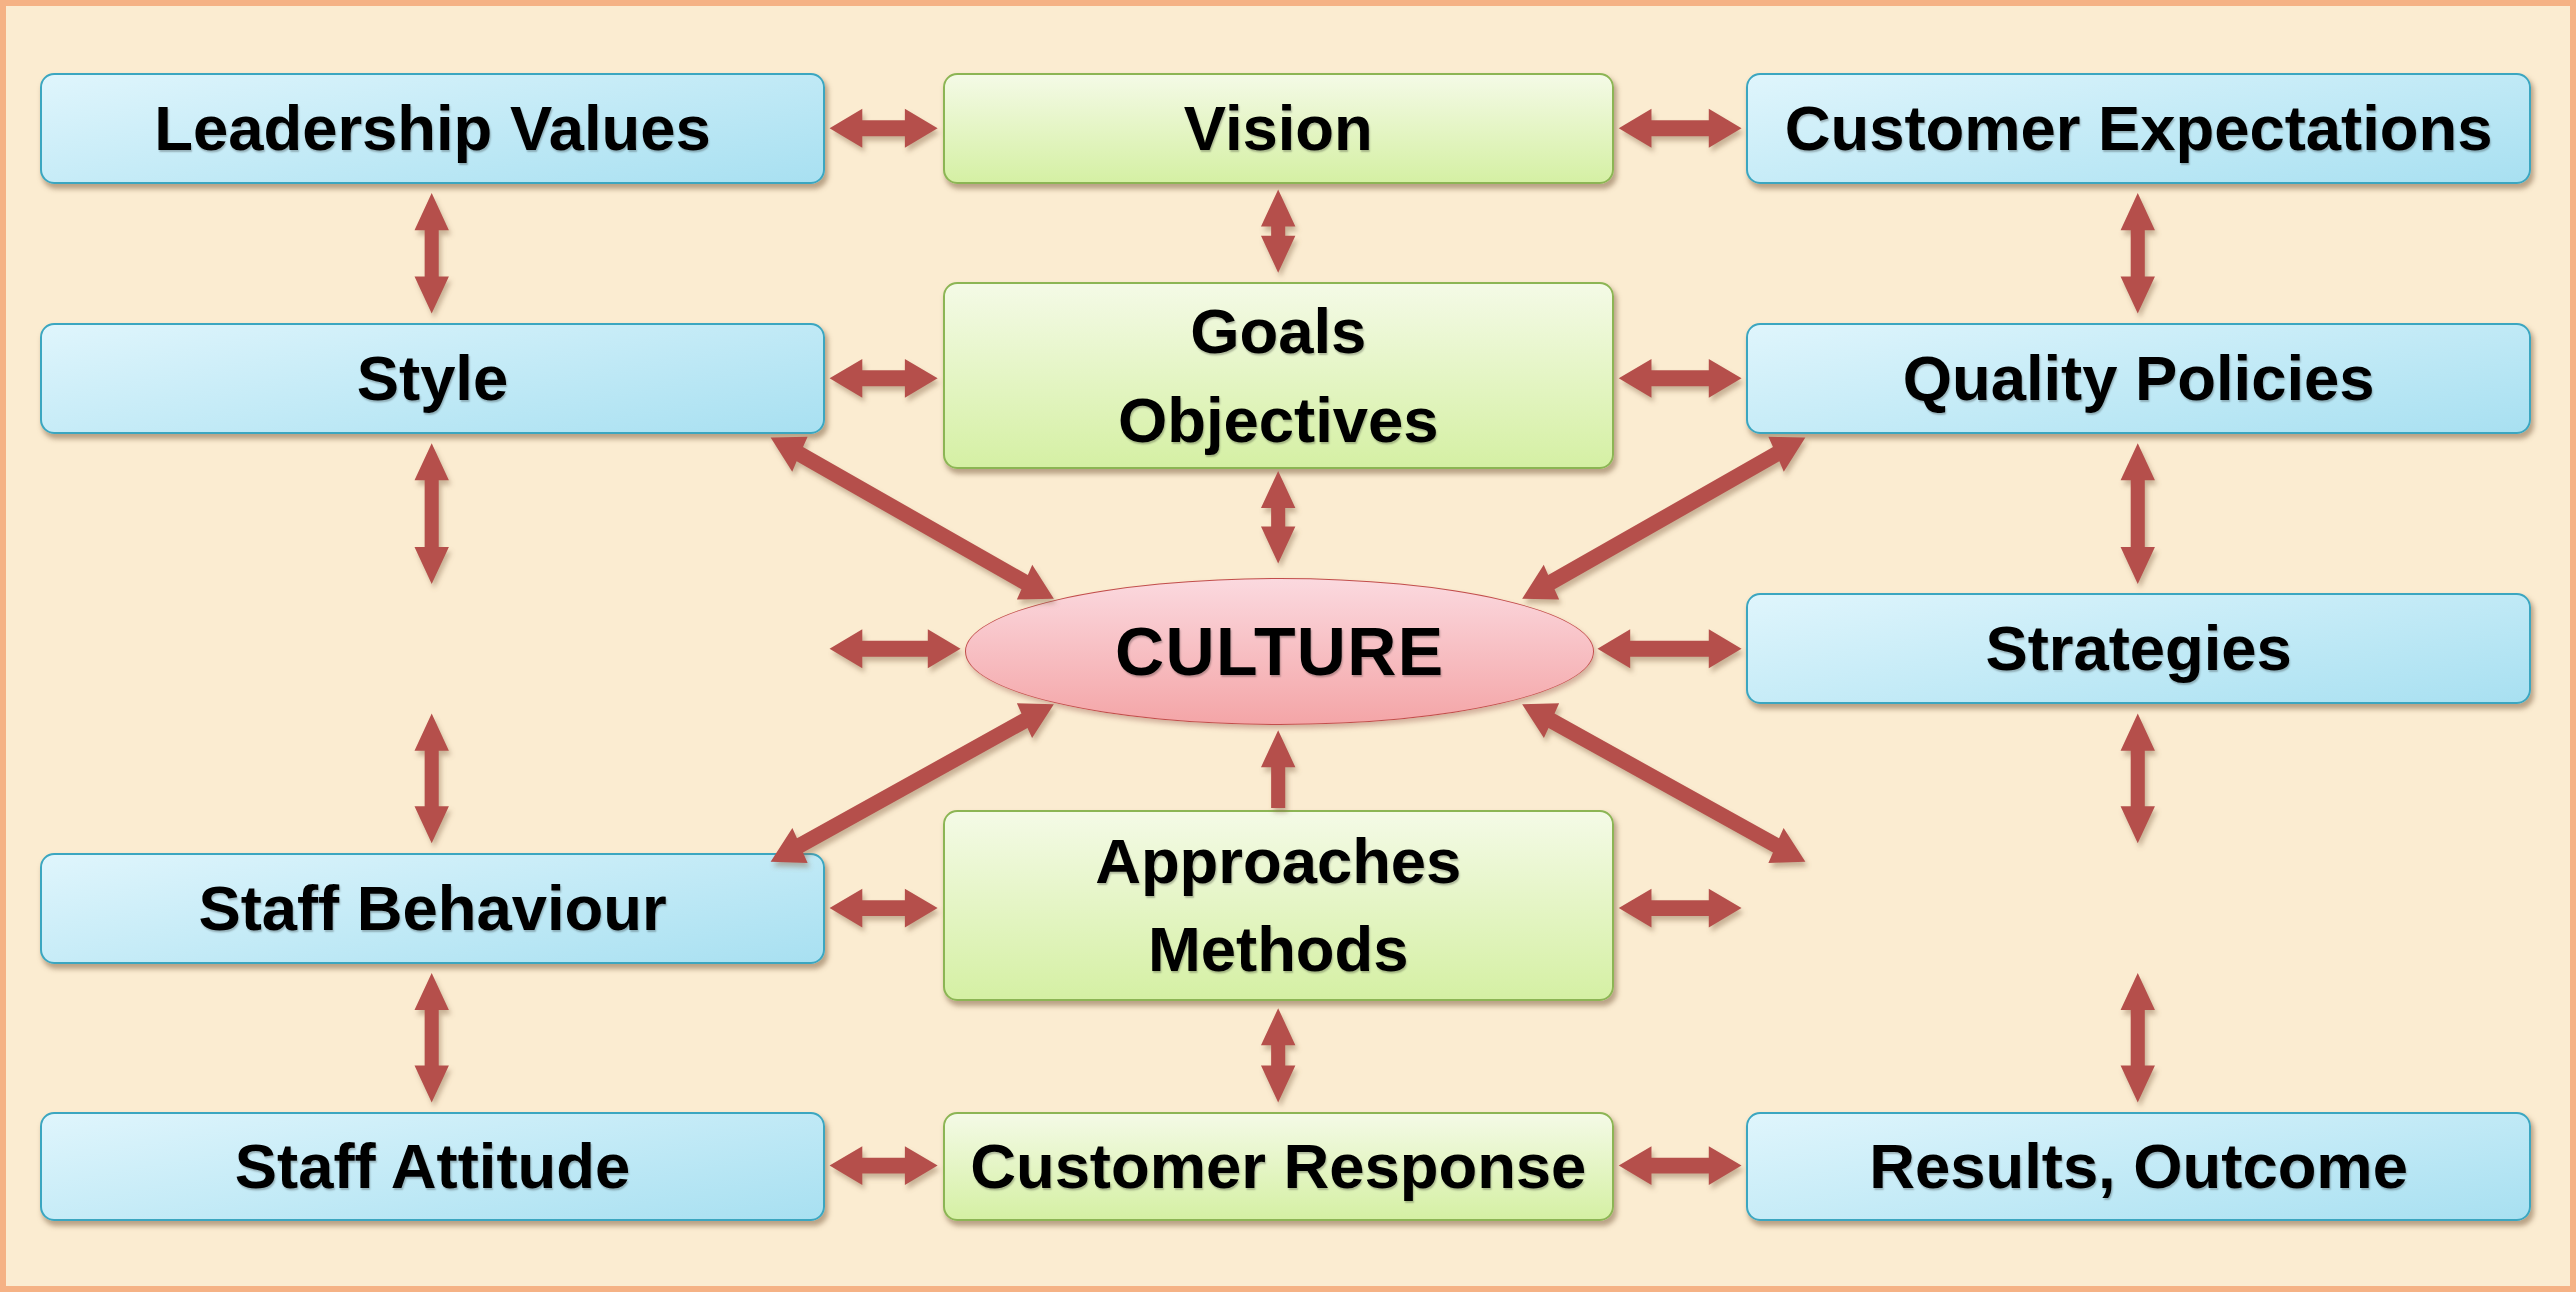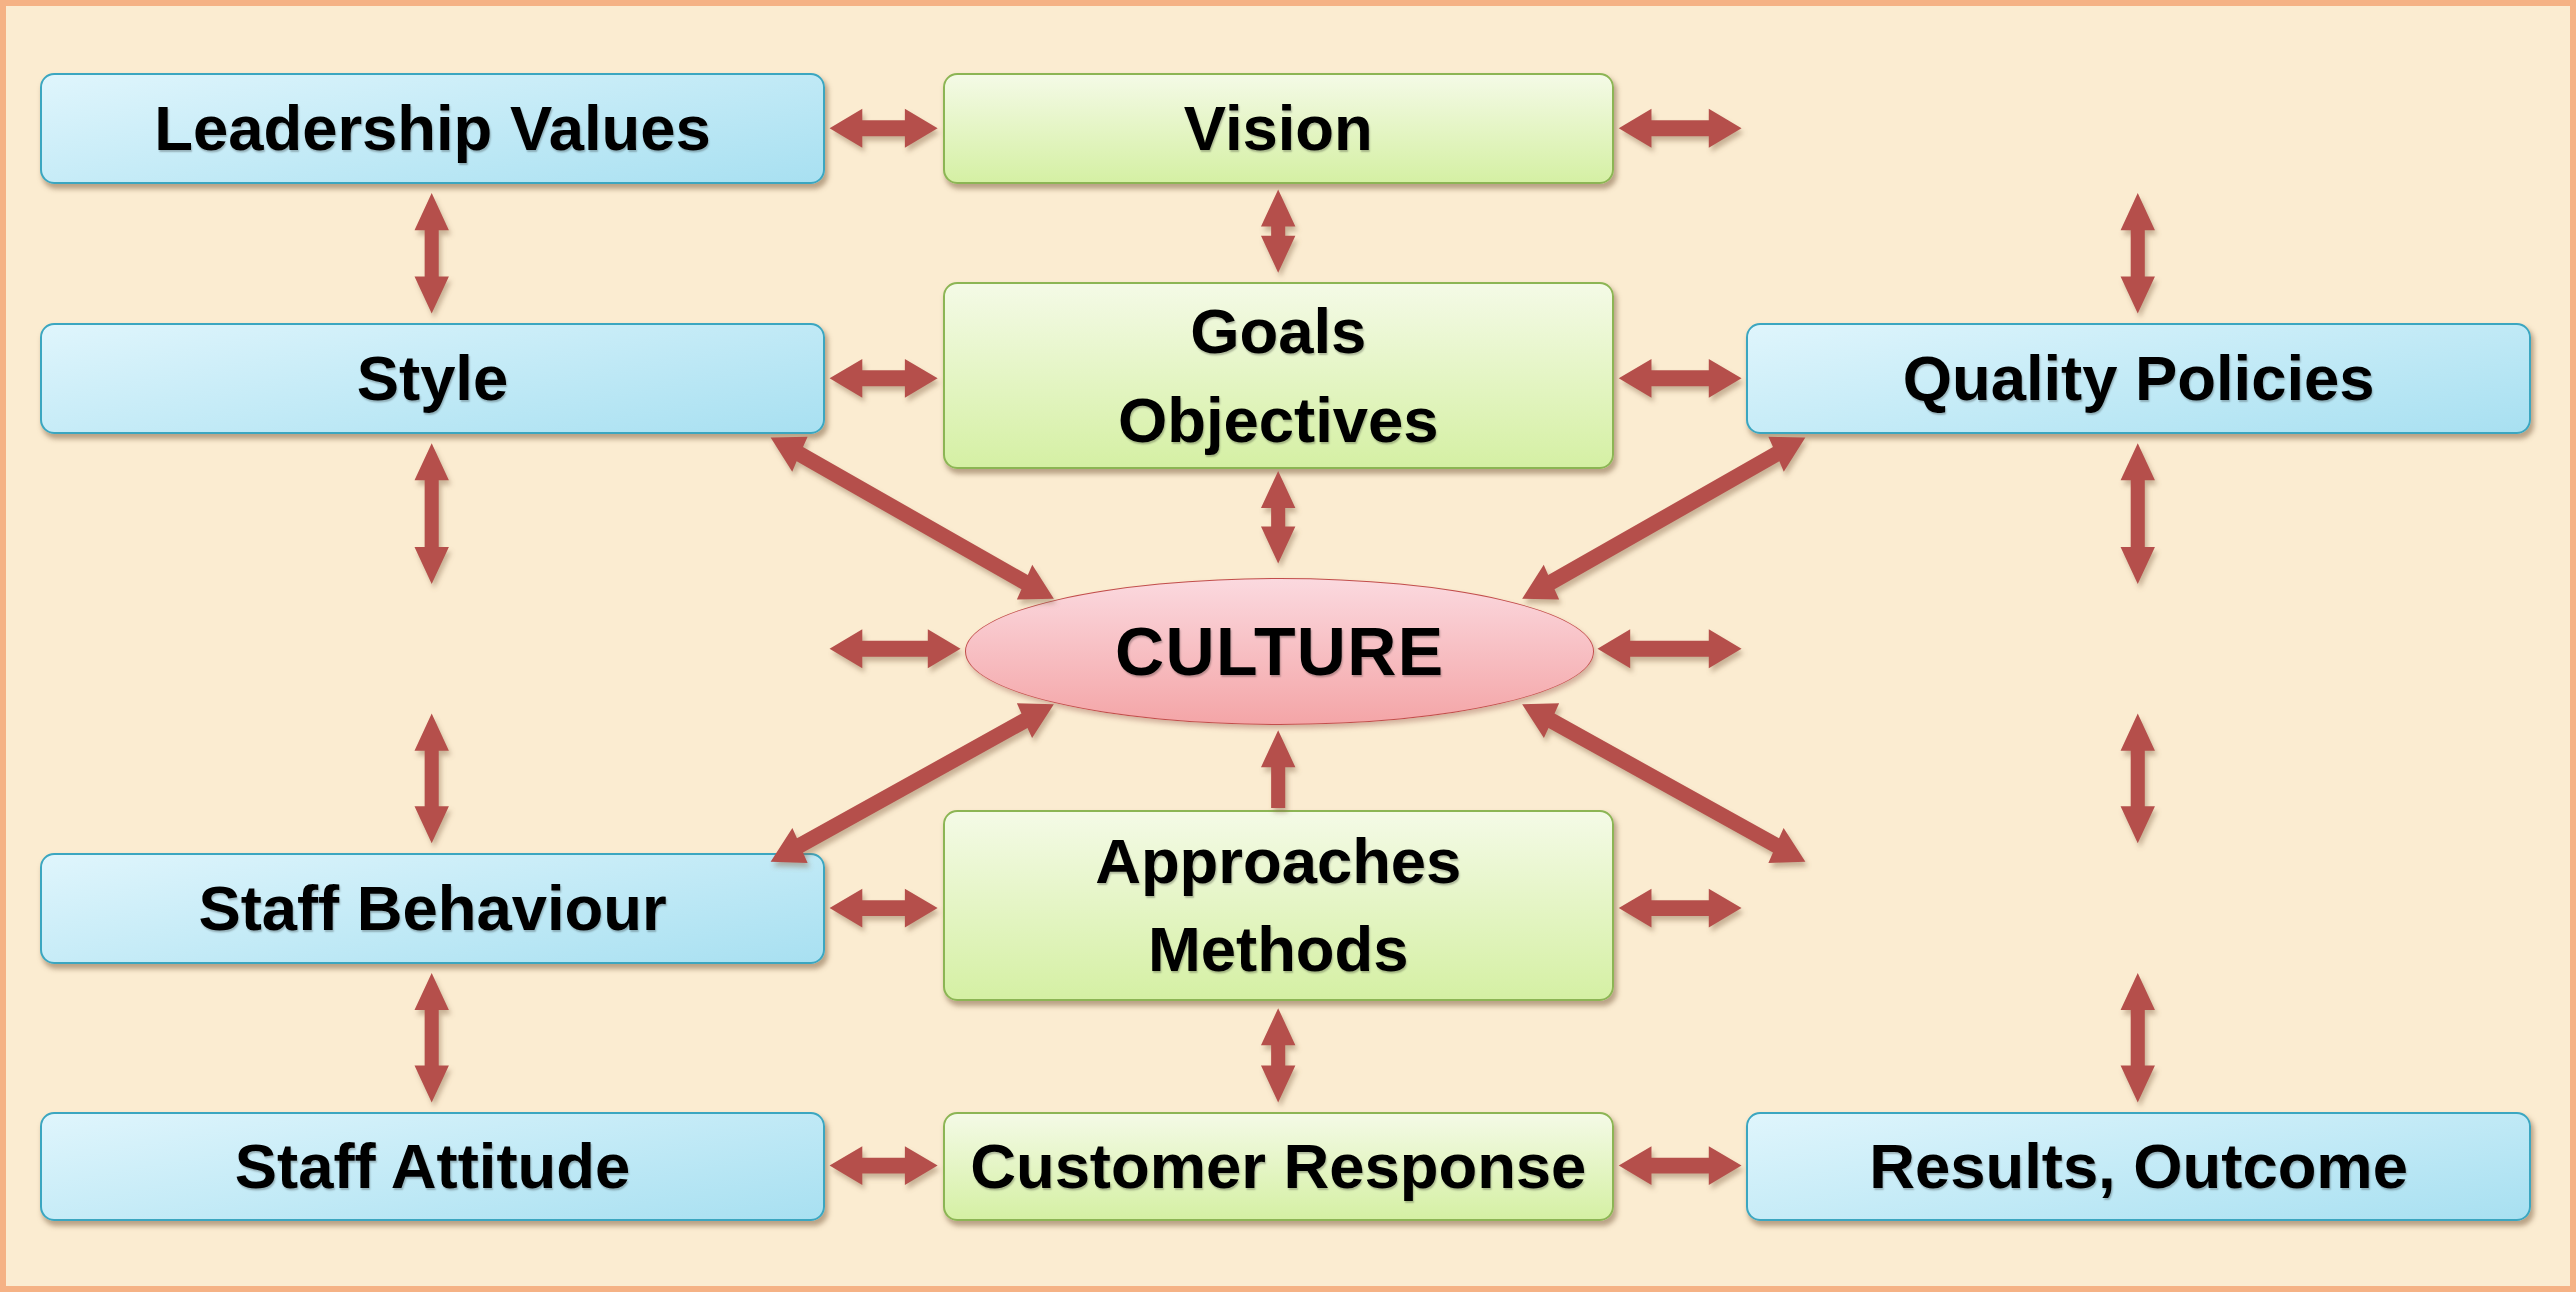--- a/index.html
+++ b/index.html
@@ -122,21 +122,27 @@
     <span class="lbl culture-lbl">CULTURE</span>
   </div>
   <div class="node green" style="left:36.53%;top:62.81%;width:26.18%;height:14.91%">
     <span class="lbl">Approaches</span>
     <span class="lbl">Methods</span>
   </div>
   <div class="node green" style="left:36.53%;top:86.40%;width:26.18%;height:8.54%">
     <span class="lbl">Customer Response</span>
   </div>
 
+  <div class="node blue" style="left:67.88%;top:5.21%;width:30.59%;height:8.68%">
+    <span class="lbl">Customer Expectations</span>
+  </div>
   <div class="node blue" style="left:67.88%;top:24.75%;width:30.59%;height:8.68%">
     <span class="lbl">Quality Policies</span>
+  </div>
+  <div class="node blue" style="left:67.88%;top:45.88%;width:30.59%;height:8.68%">
+    <span class="lbl">Strategies</span>
   </div>
   <div class="node blue" style="left:67.88%;top:86.40%;width:30.59%;height:8.54%">
     <span class="lbl">Results, Outcome</span>
   </div>
 
 </div>
 
 
 </body></html>

